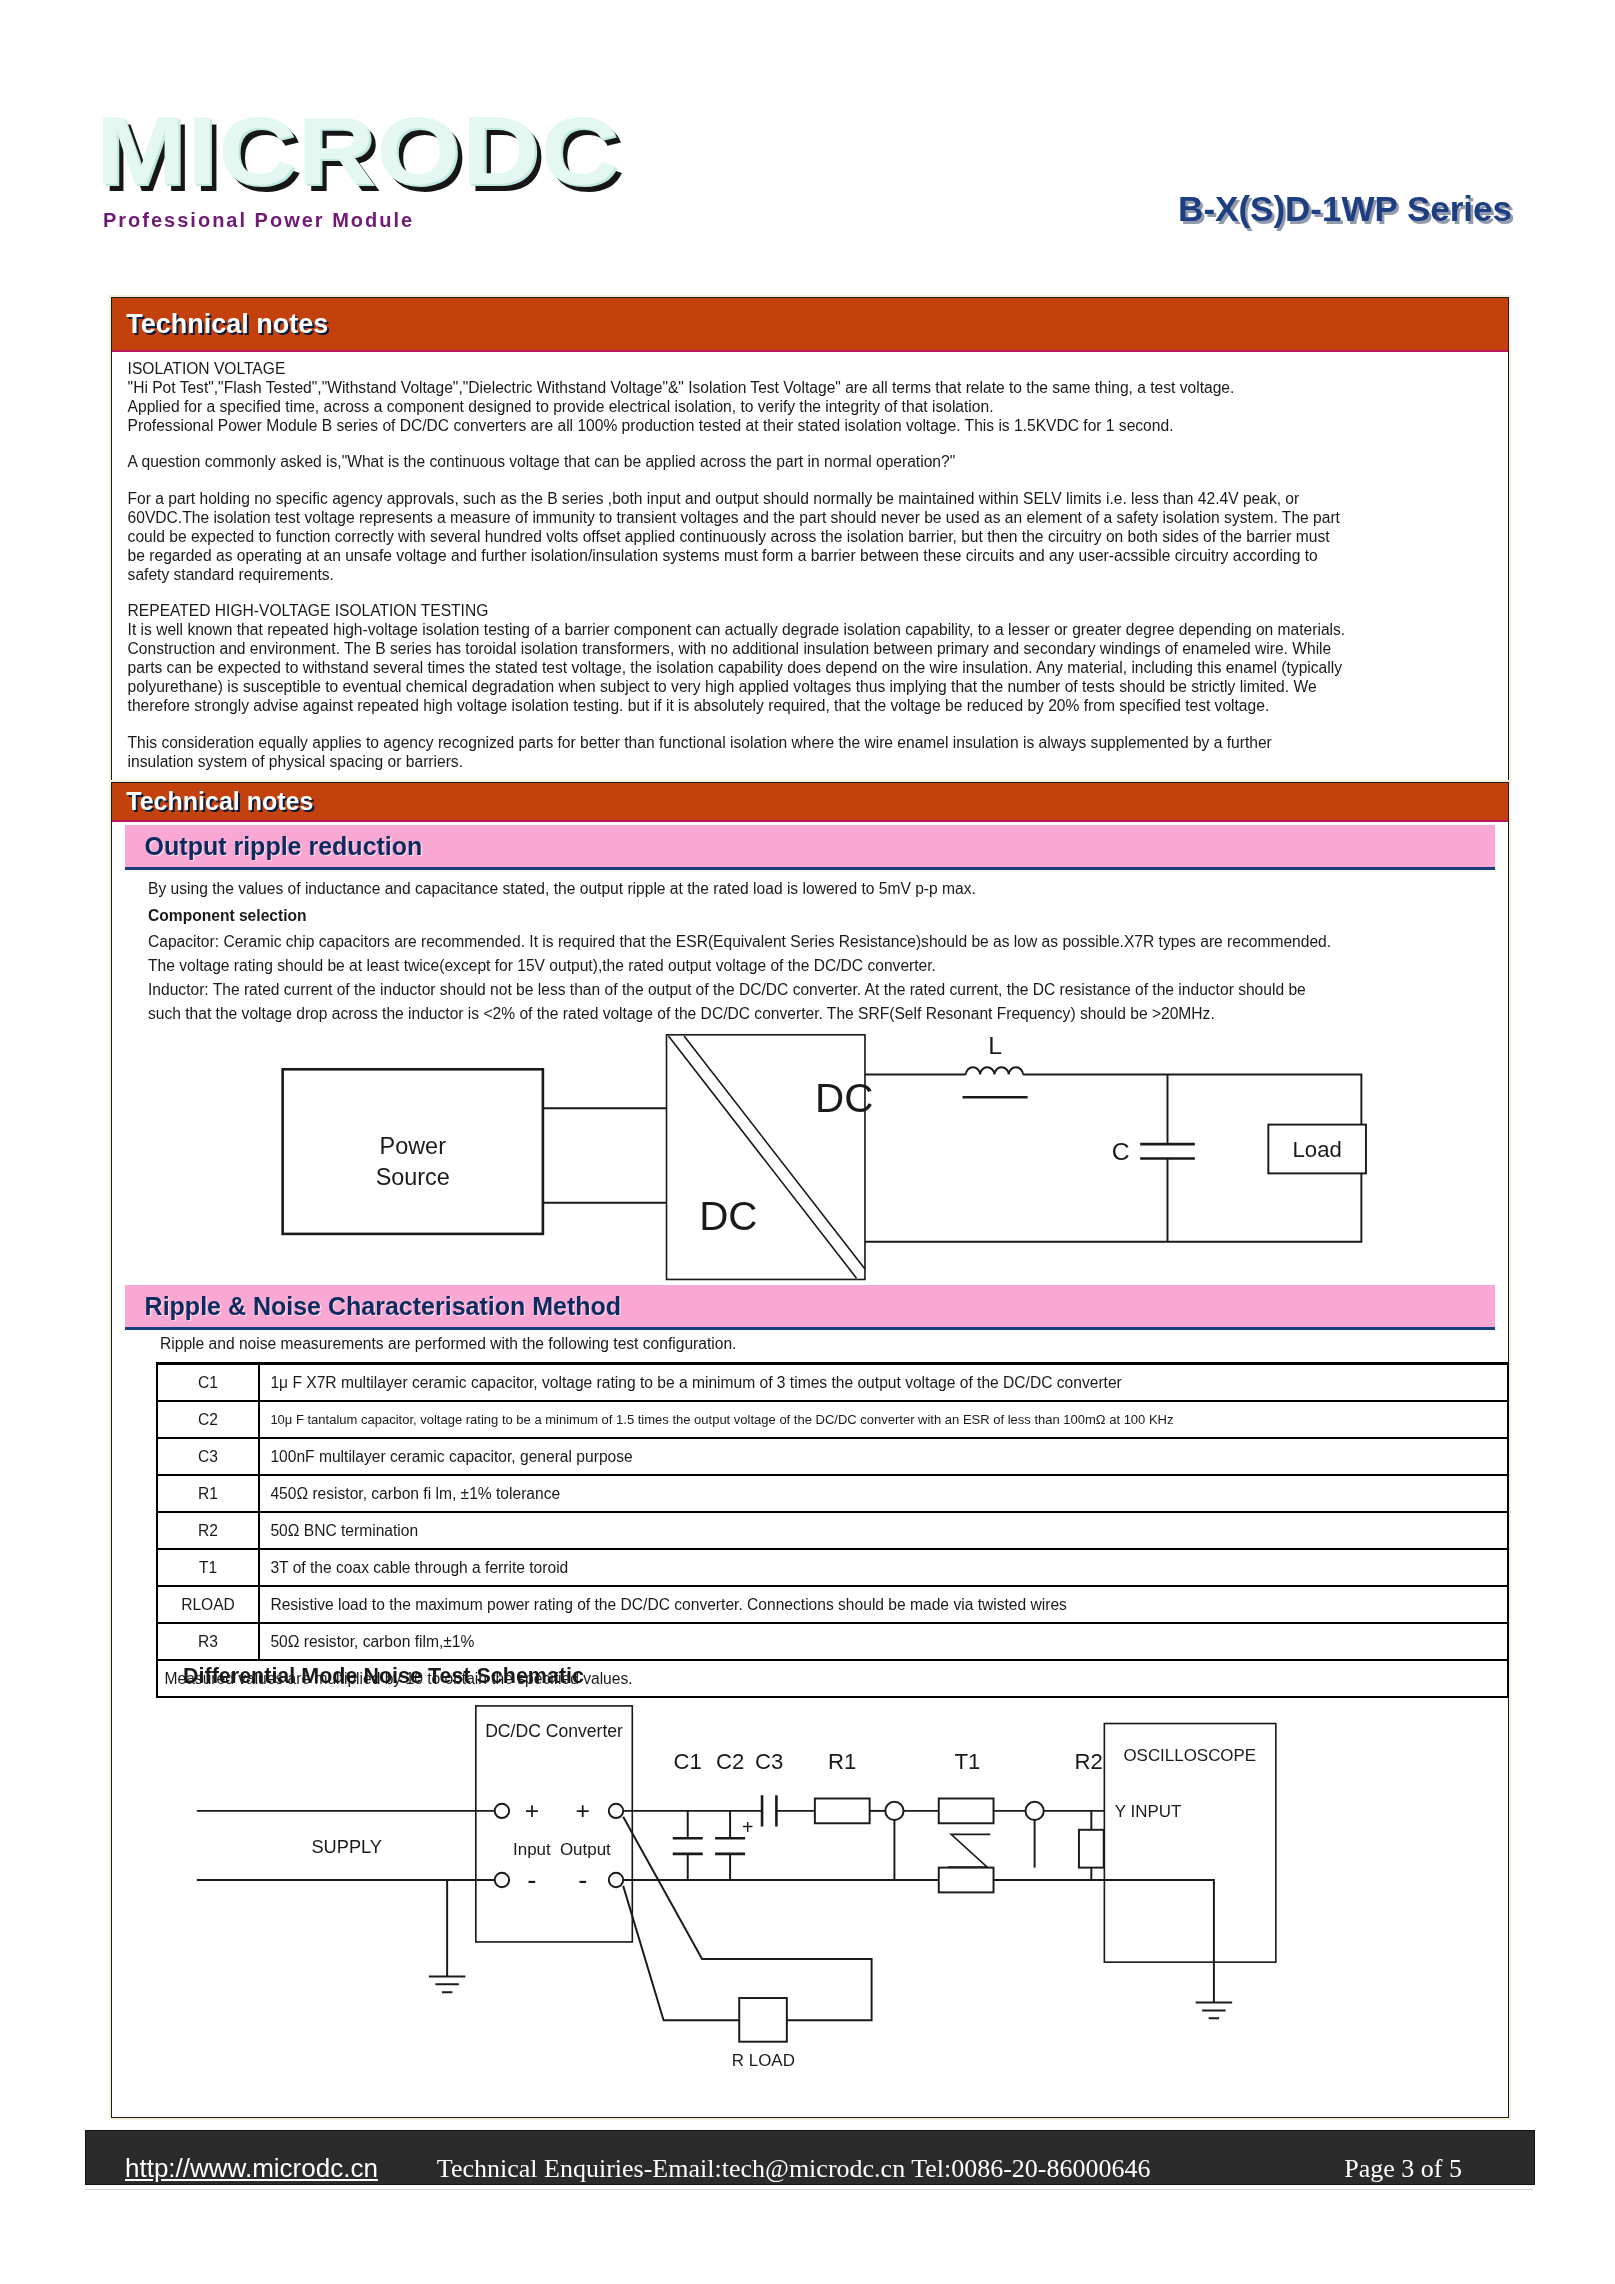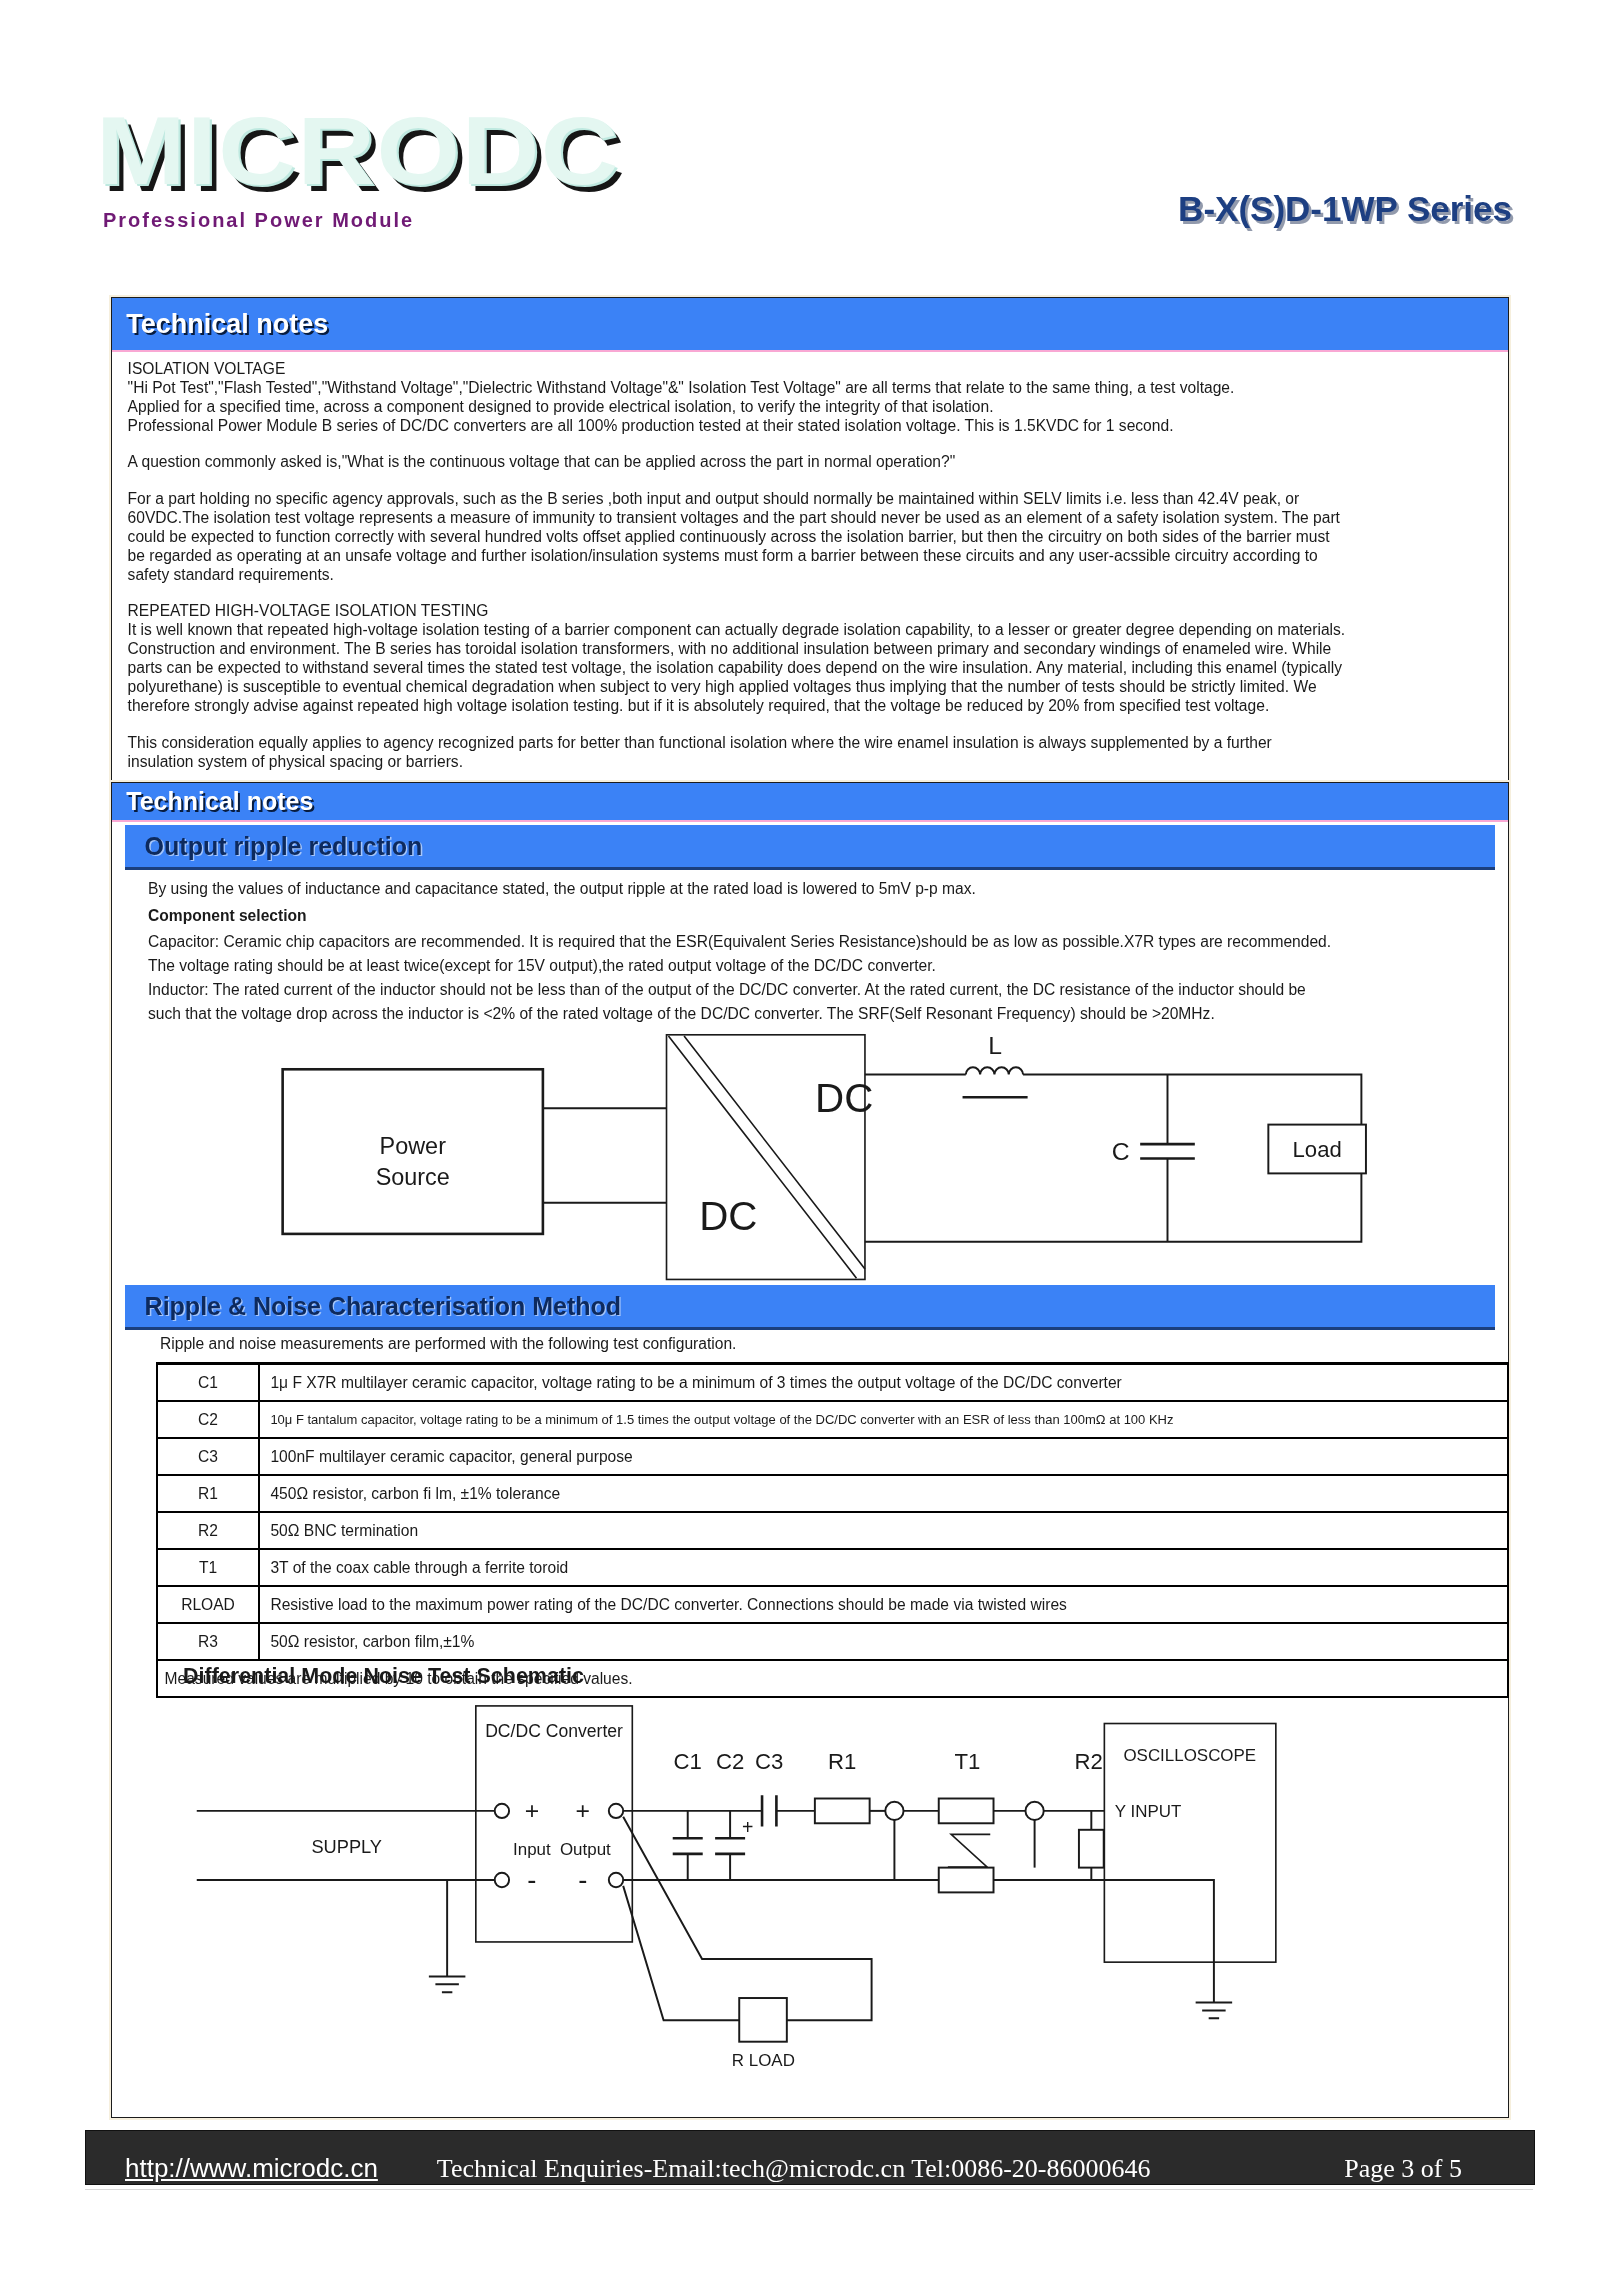--- a/index.html
+++ b/index.html
@@ -12,27 +12,27 @@
         text-shadow:2px 2px 0 #bfe9e0, 5.9px 6.5px 0 #161616;}
   .tagline{position:absolute;left:103px;top:209px;font-size:20px;font-weight:bold;letter-spacing:2px;color:#701a75;}
   .series{position:absolute;right:104px;top:189px;font-size:35px;font-weight:bold;color:#1d3f82;
           text-shadow:2.6px 2.6px 0 rgba(13,30,70,0.45);}
 
   
   .box{position:absolute;left:111px;width:1396px;border:1.3px solid #1c1c1c;background:#ffffff;outline:2px solid #f6efdd;}
   .sec1{top:297px;height:482px;}
   .sec2{top:782px;height:1334px;}
 
-  .navybar{background:#3b82f6;color:#ffffff;display:flex;align-items:center;border-bottom:2px solid #f9a8d4;}
+  .navybar{background:#c2410c;color:#ffffff;display:flex;align-items:center;border-bottom:2px solid #be185d;}
   .navybar .t{font-size:27px;font-weight:bold;padding-left:14.3px;text-shadow:2px 2px 0 #081c3e;}
   .bar1{height:52px;}
   .bar2{height:37px;}
   .bar2 .t{font-size:25px;}
 
-  .bluebar{position:absolute;left:13px;right:13px;height:42px;background:#3b82f6;border-bottom:3.3px solid #1b3f7e;
+  .bluebar{position:absolute;left:13px;right:13px;height:42px;background:#f9a8d4;border-bottom:3.3px solid #1b3f7e;
            display:flex;align-items:center;}
   .bluebar .t{font-size:25px;font-weight:bold;color:#0d2a5e;padding-left:19.6px;
               text-shadow:1.3px 1.3px 0 rgba(255,255,255,0.55);}
 
   
   .sec1-body{padding:6.5px 15.6px 0 15.6px;font-size:15.6px;line-height:19px;}
   .sec1-body p{margin:0 0 17.6px 0;white-space:pre-line;}
 
   
   .txt{position:absolute;left:36px;font-size:15.6px;line-height:19px;white-space:pre-line;}

